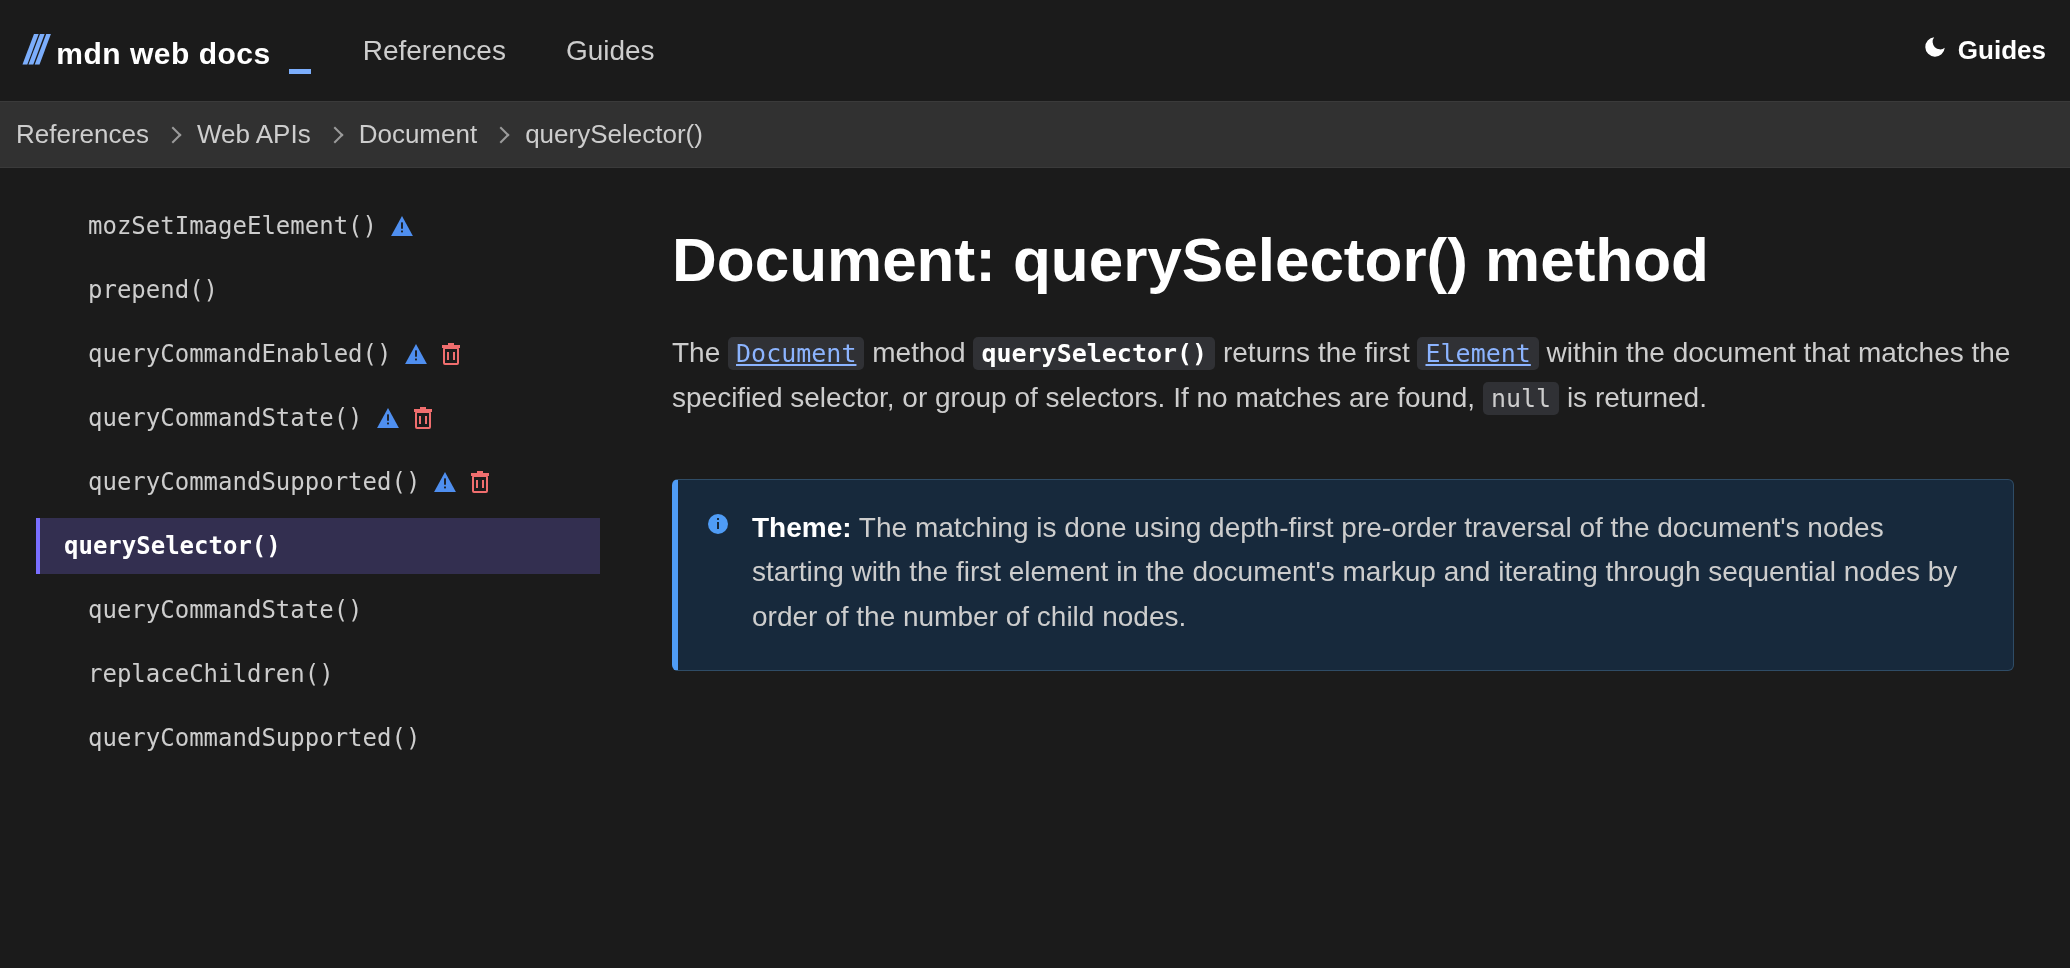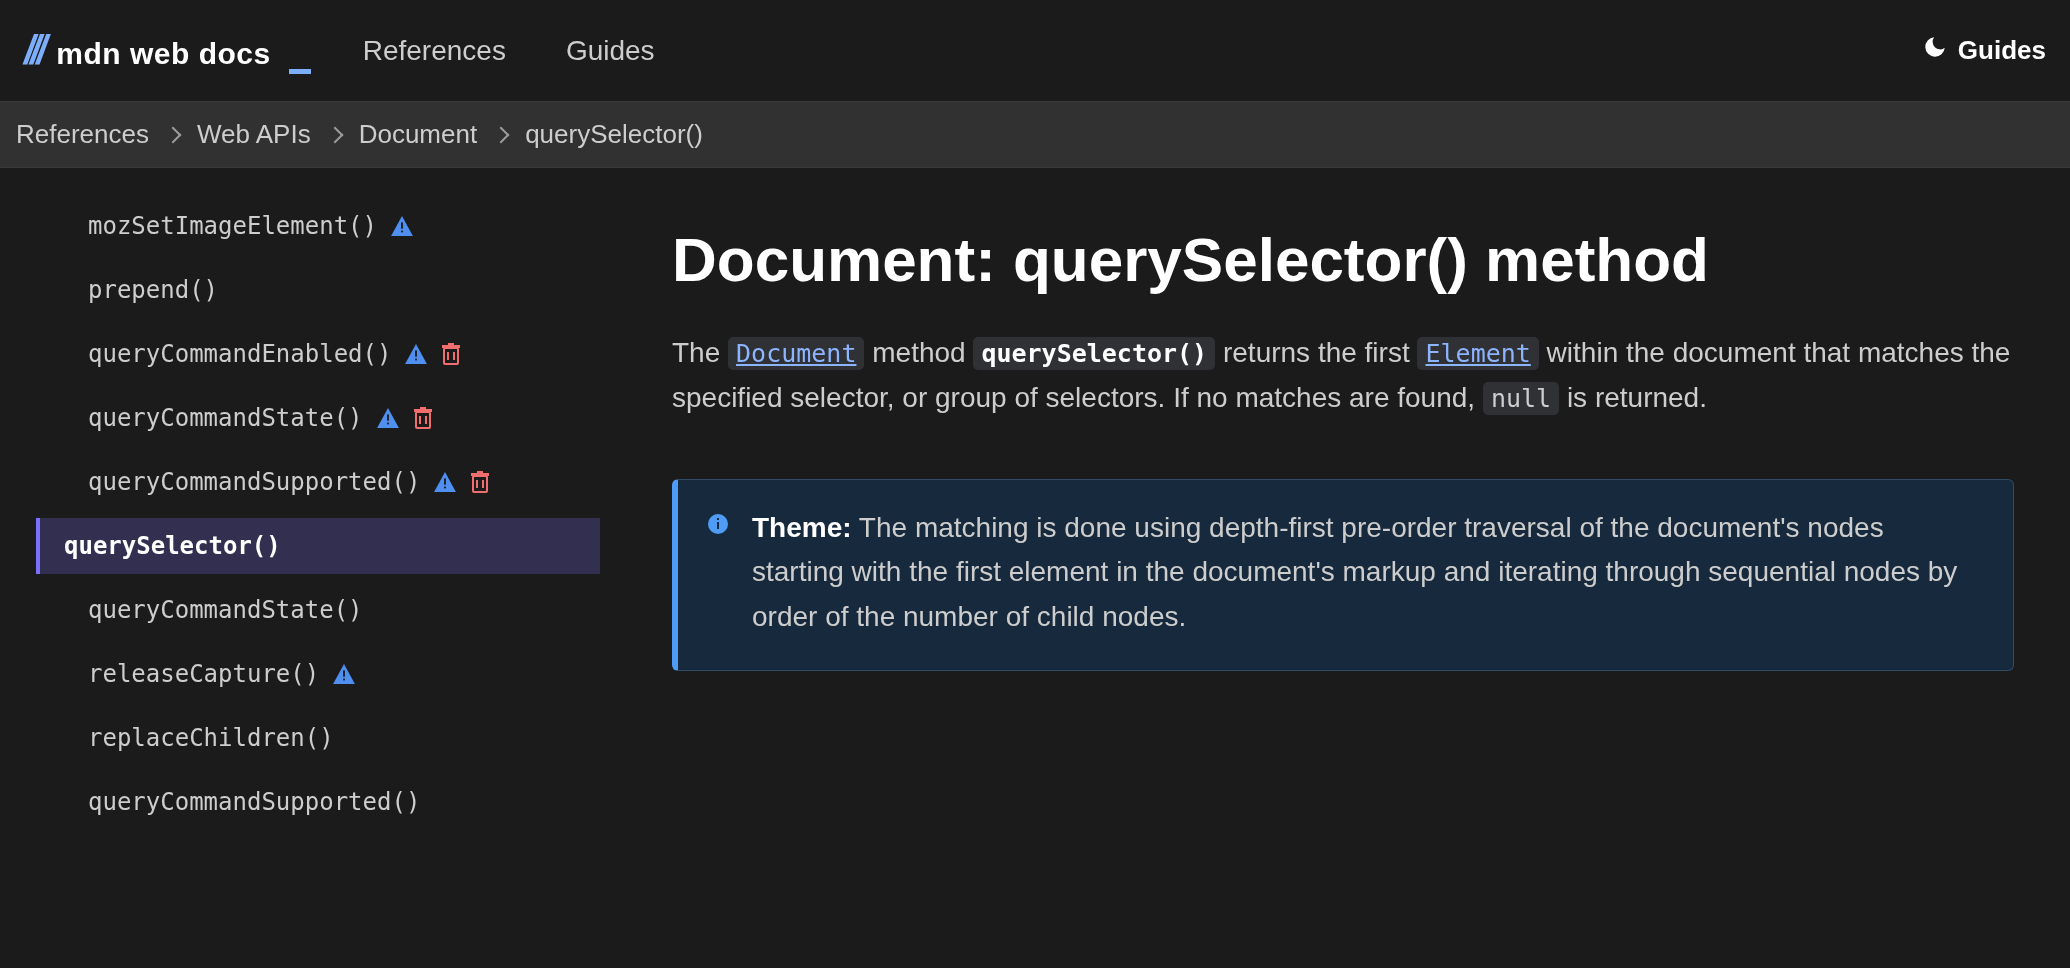--- a/index.html
+++ b/index.html
@@ -207,30 +207,20 @@
           </svg>
         </span>
       </div>
       <div class="side-item active">
         <span class="label">querySelector()</span>
       </div>
       <div class="side-item">
         <span class="label">queryCommandState()</span>
       </div>
       <div class="side-item">
-        <span class="label">releaseCapture()</span>
-        <span class="icon-warn">
-          <svg width="22" height="20" viewBox="0 0 24 22">
-            <path fill="#4f8ff0" d="M12 0 L24 22 H0 Z"></path>
-            <rect x="11" y="7" width="2" height="7" fill="#1b1b1b"></rect>
-            <rect x="11" y="16" width="2" height="2" fill="#1b1b1b"></rect>
-          </svg>
-        </span>
-      </div>
-      <div class="side-item">
         <span class="label">replaceChildren()</span>
       </div>
       <div class="side-item">
         <span class="label">queryCommandSupported()</span>
       </div>
     </aside>
 
   <article class="content">
     <h1>Document: querySelector() method</h1>
 

